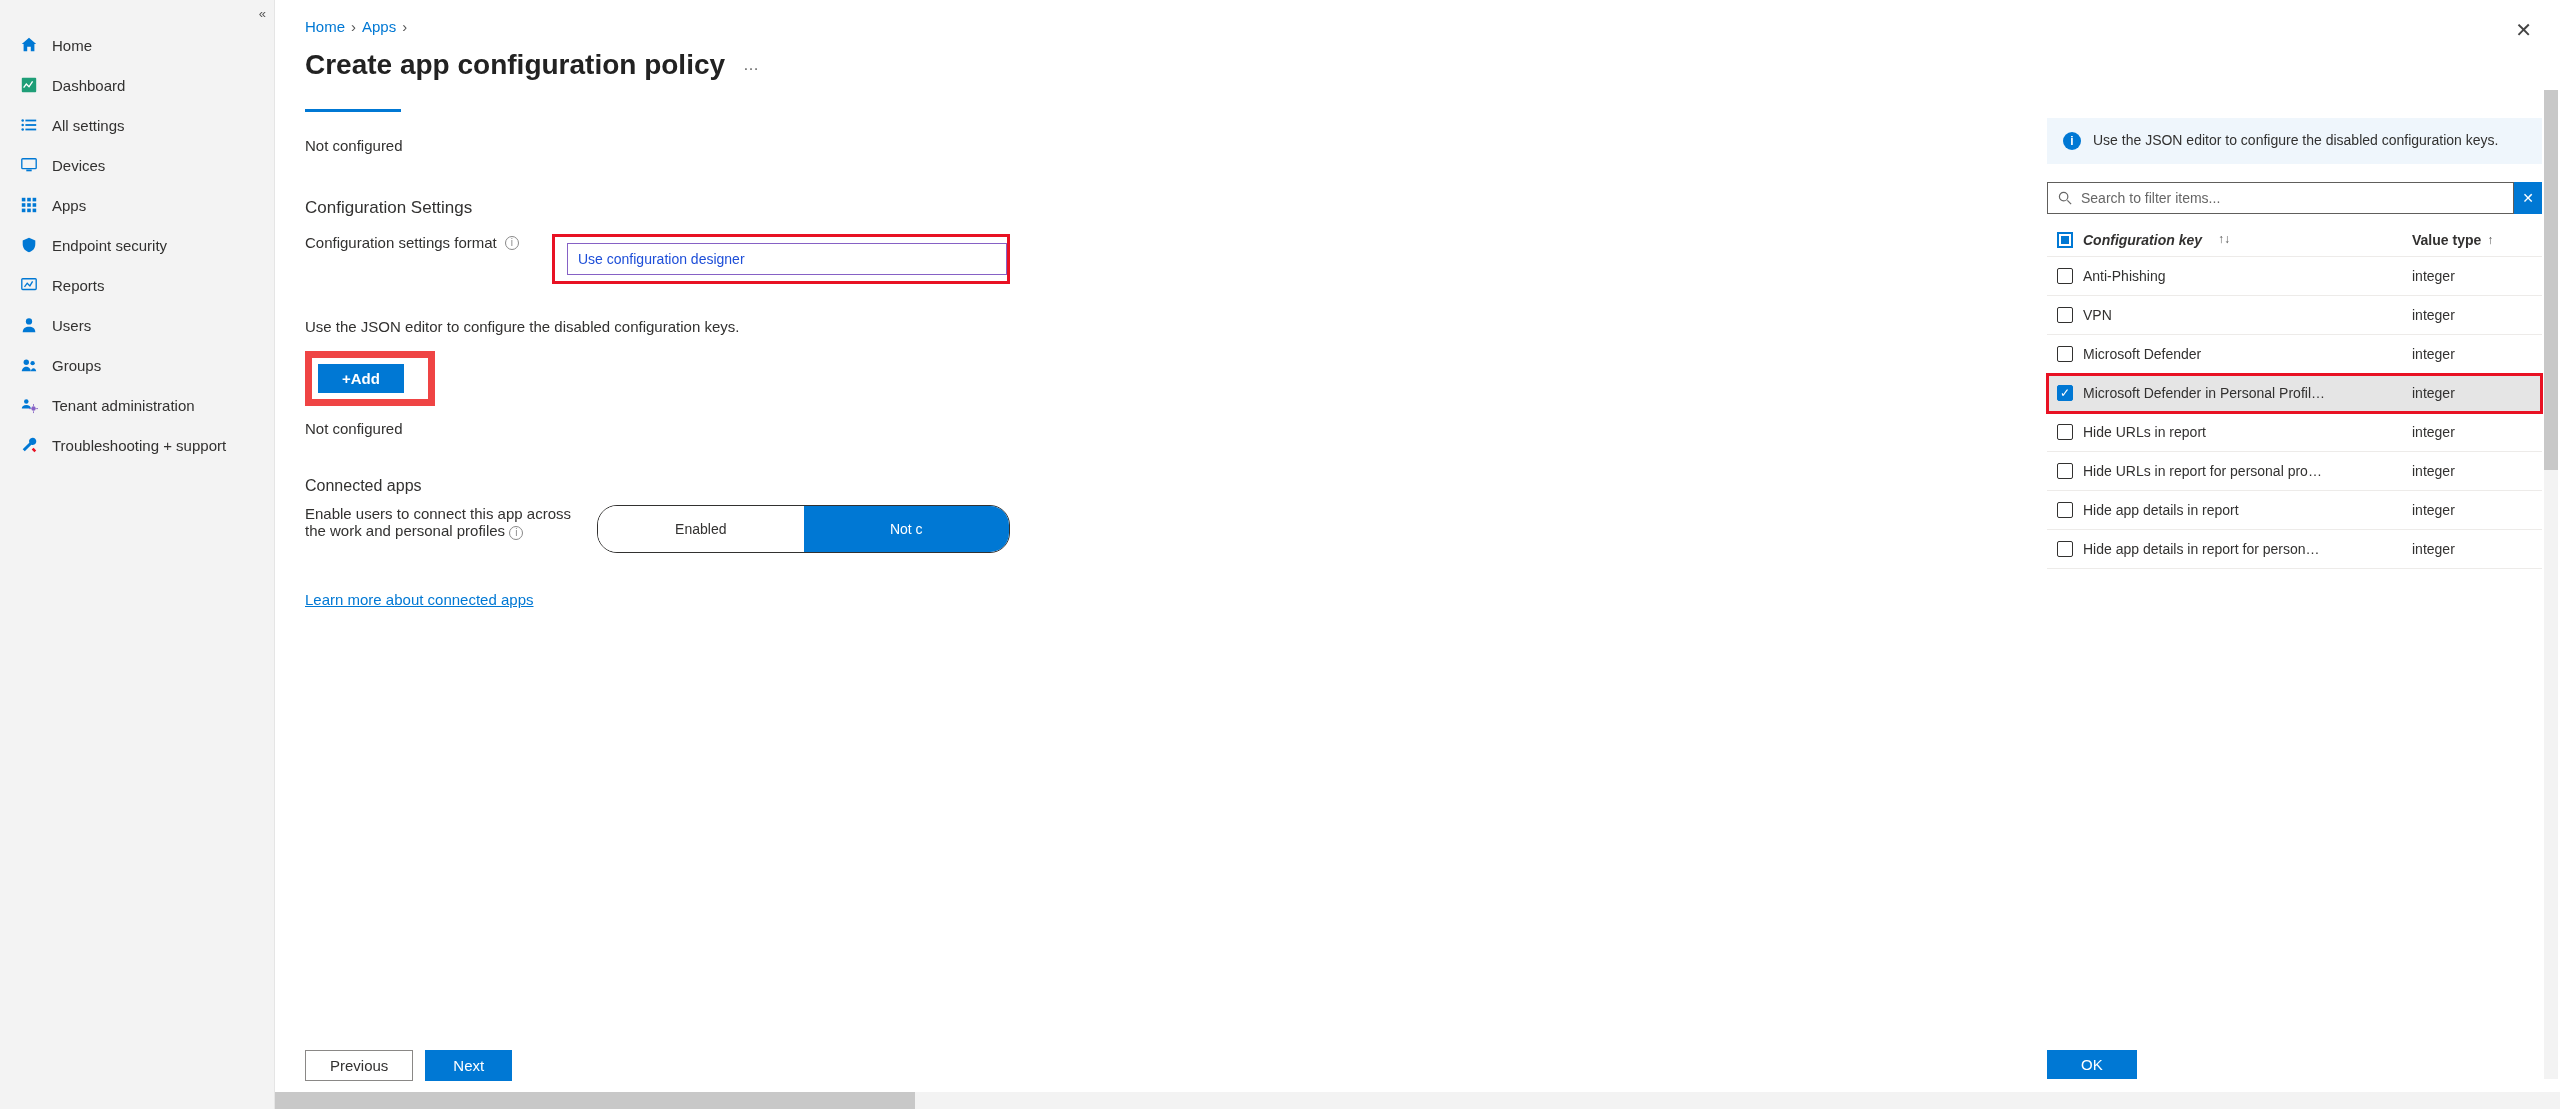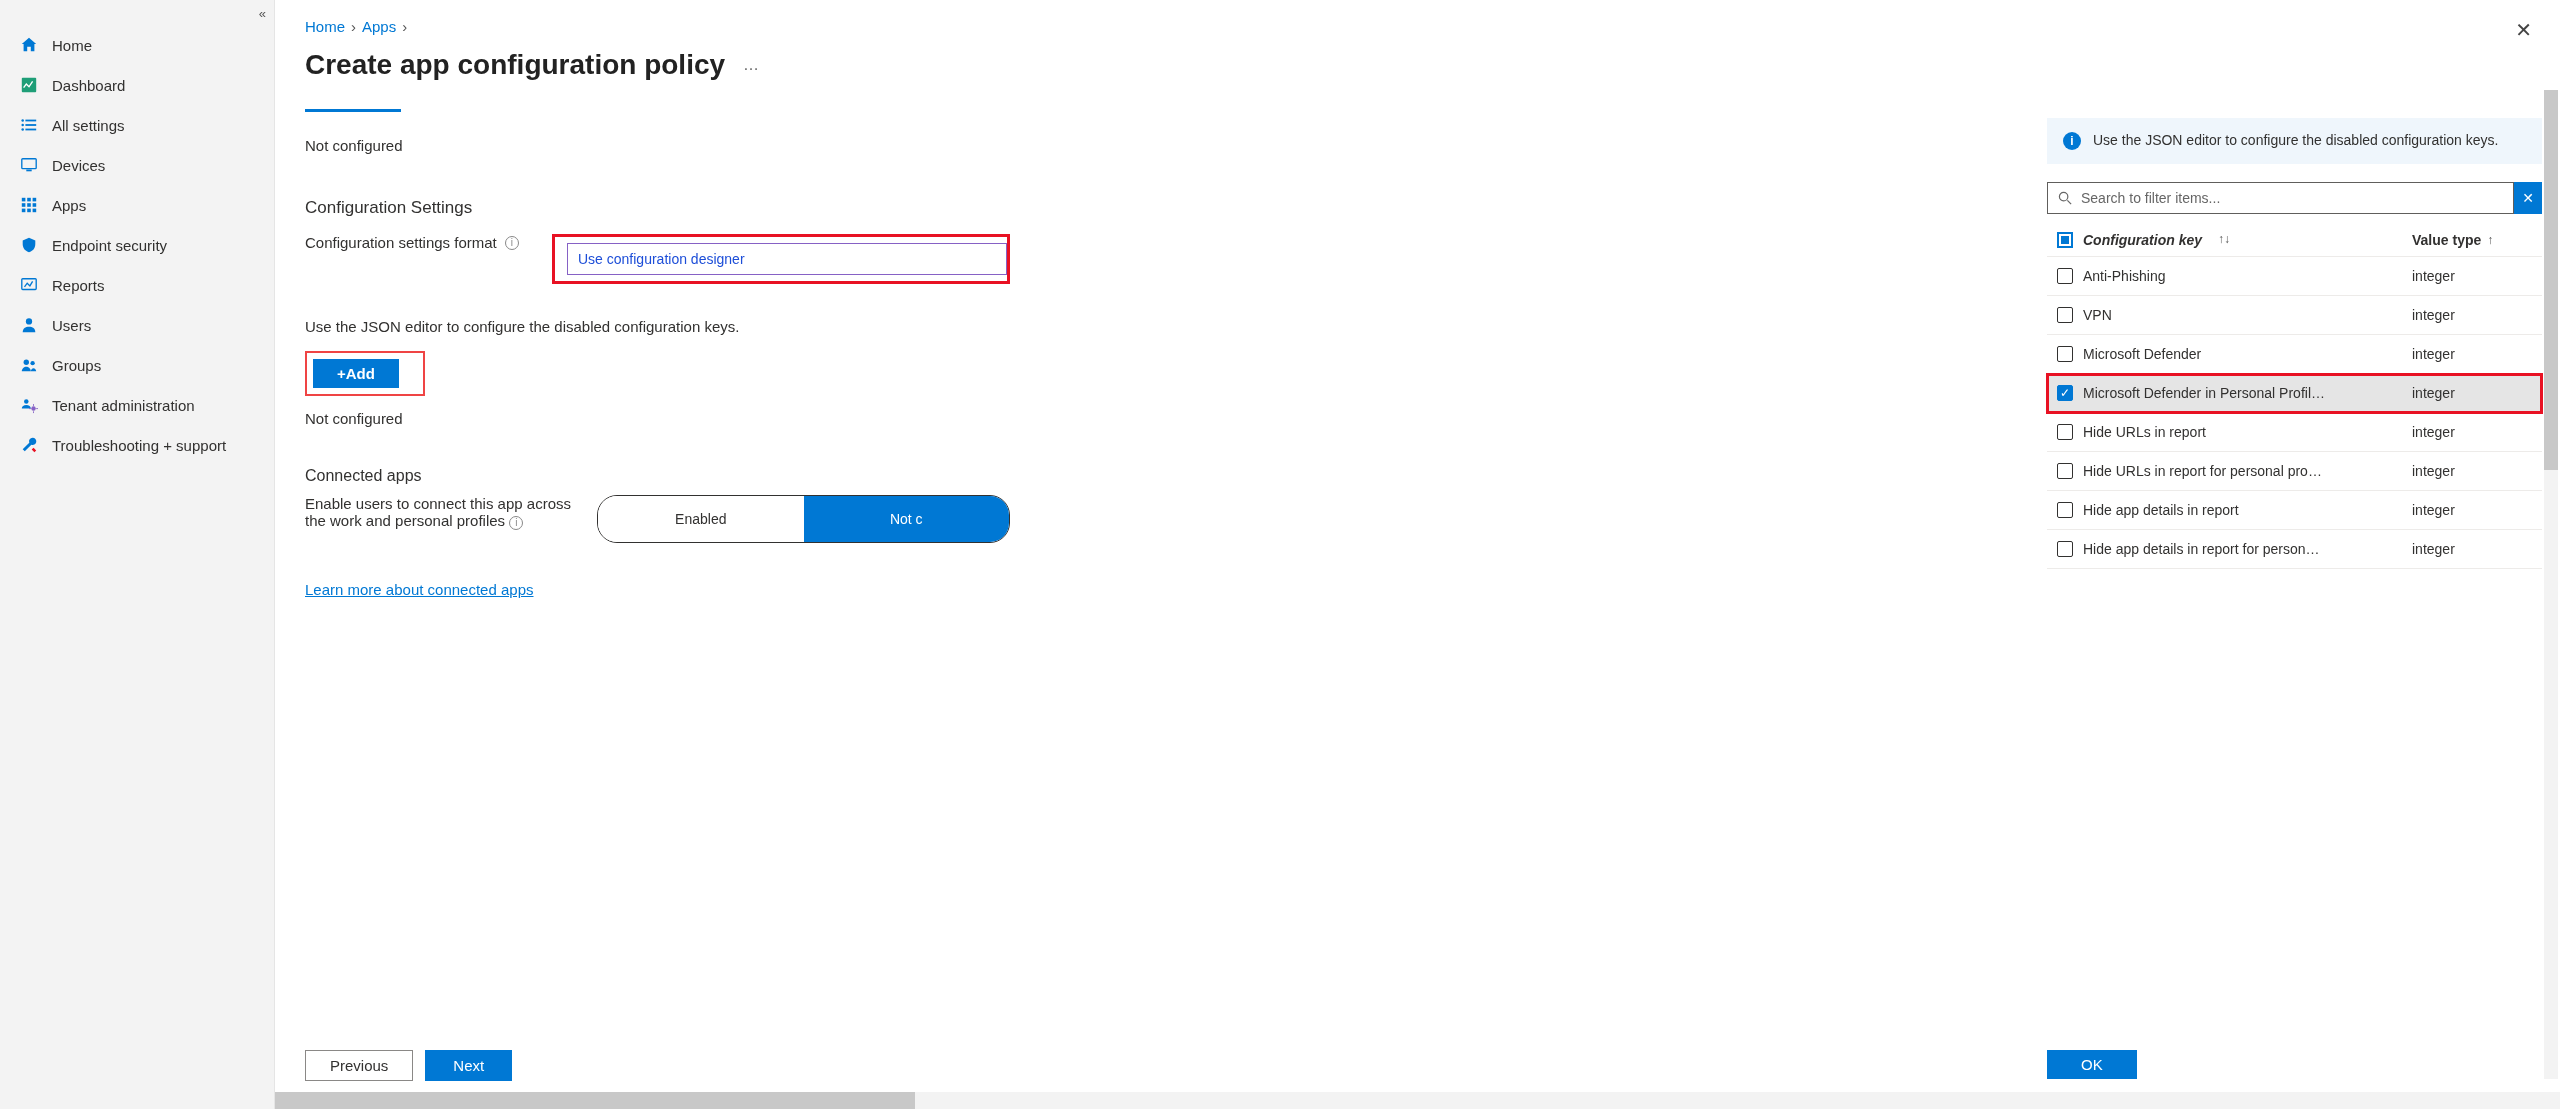--- a/index.html
+++ b/index.html
@@ -27,21 +27,21 @@
   .field-row { display: flex; align-items: flex-start; margin-top: 16px; }
   .field-label { width: 300px; color: #323130; font-size: 15px; display: flex; align-items: center; gap: 8px; }
   .info-icon { width: 14px; height: 14px; border: 1px solid #888; border-radius: 50%; display: inline-flex; align-items: center; justify-content: center; font-size: 10px; color: #888; }
 
   .dropdown-wrap { position: relative; }
   .dropdown-wrap.red-box { border: 3px solid #e81123; padding: 6px 0 6px 12px; }
   .dropdown { width: 440px; height: 32px; border: 1px solid #8661c5; background: #fff; padding: 0 10px; display: flex; align-items: center; font-size: 14px; color: #1d4ed8; }
 
   .helper-text { margin-top: 34px; color: #323130; font-size: 15px; }
 
-  .add-btn-wrap { margin-top: 16px; border: 2px solid #ef4444; display: inline-block; padding: 6px 24px 6px 6px; }
+  .add-btn-wrap { margin-top: 16px; border: 7px solid #ef4444; display: inline-block; padding: 6px 24px 6px 6px; }
   .add-btn { background: #0078d4; color: #fff; border: none; padding: 6px 24px; font-size: 15px; font-weight: 600; cursor: pointer; }
 
   .connected-title { margin-top: 40px; font-size: 16px; color: #323130; }
   .connected-desc-row { display: flex; align-items: flex-start; margin-top: 10px; gap: 20px; }
   .connected-desc { width: 290px; font-size: 15px; color: #323130; }
   .toggle-group { display: flex; border: 1px solid #323130; border-radius: 20px; height: 48px; width: 440px; overflow: hidden; }
   .toggle-opt { flex: 1; display: flex; align-items: center; justify-content: center; font-size: 14px; cursor: pointer; }
   .toggle-opt.enabled { background: #fff; color: #323130; }
   .toggle-opt.notconf { background: #0078d4; color: #fff; }
 

